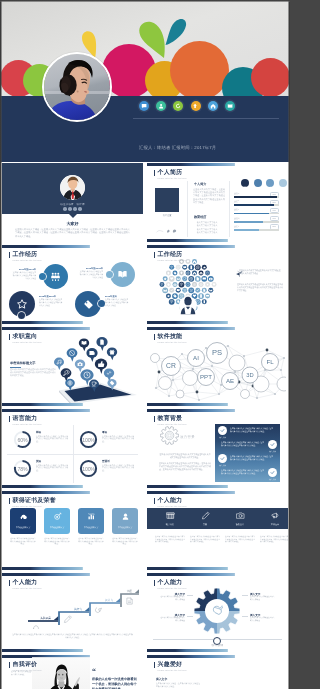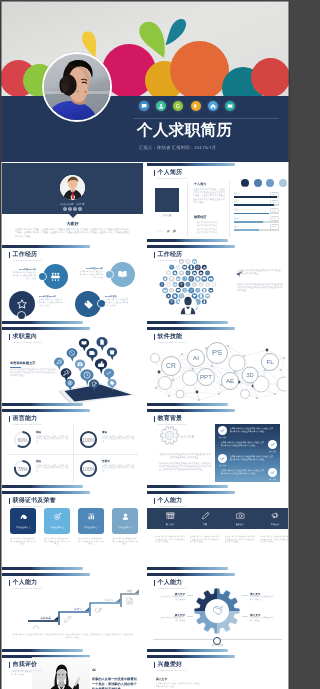--- a/index.html
+++ b/index.html
@@ -244,21 +244,20 @@
           <path d="M3 12 L12 4 l9 8 v9 h-6 v-6 h-6 v6 H3z"></path>
         </svg>
       </span>
       <span class="dot" style="background: rgb(42, 169, 165);">
         <svg width="6.2" height="6.2" viewBox="0 0 24 24" fill="#fff">
           <path d="M3 6h18v12H3z"></path>
           <path d="M3 6l9 7 9-7" stroke="#fff" stroke-width="2" fill="none"></path>
         </svg>
       </span>
     </div>
-    <div class="cover-title">个人求职简历</div>
     <div class="cover-sub">汇报人：终结者   汇报时间：2017年7月</div>
   </div>
 
   <div class="grid">
     <div class="slide s0" style="left:2px;top:0px;">
       <div class="np-navy"></div>
       <div class="np-tri"></div>
       <div class="np-av">
         <svg width="25" height="25" viewBox="0 0 46 46">
           <circle cx="23" cy="23" r="23" fill="#f2f2f2"></circle>

